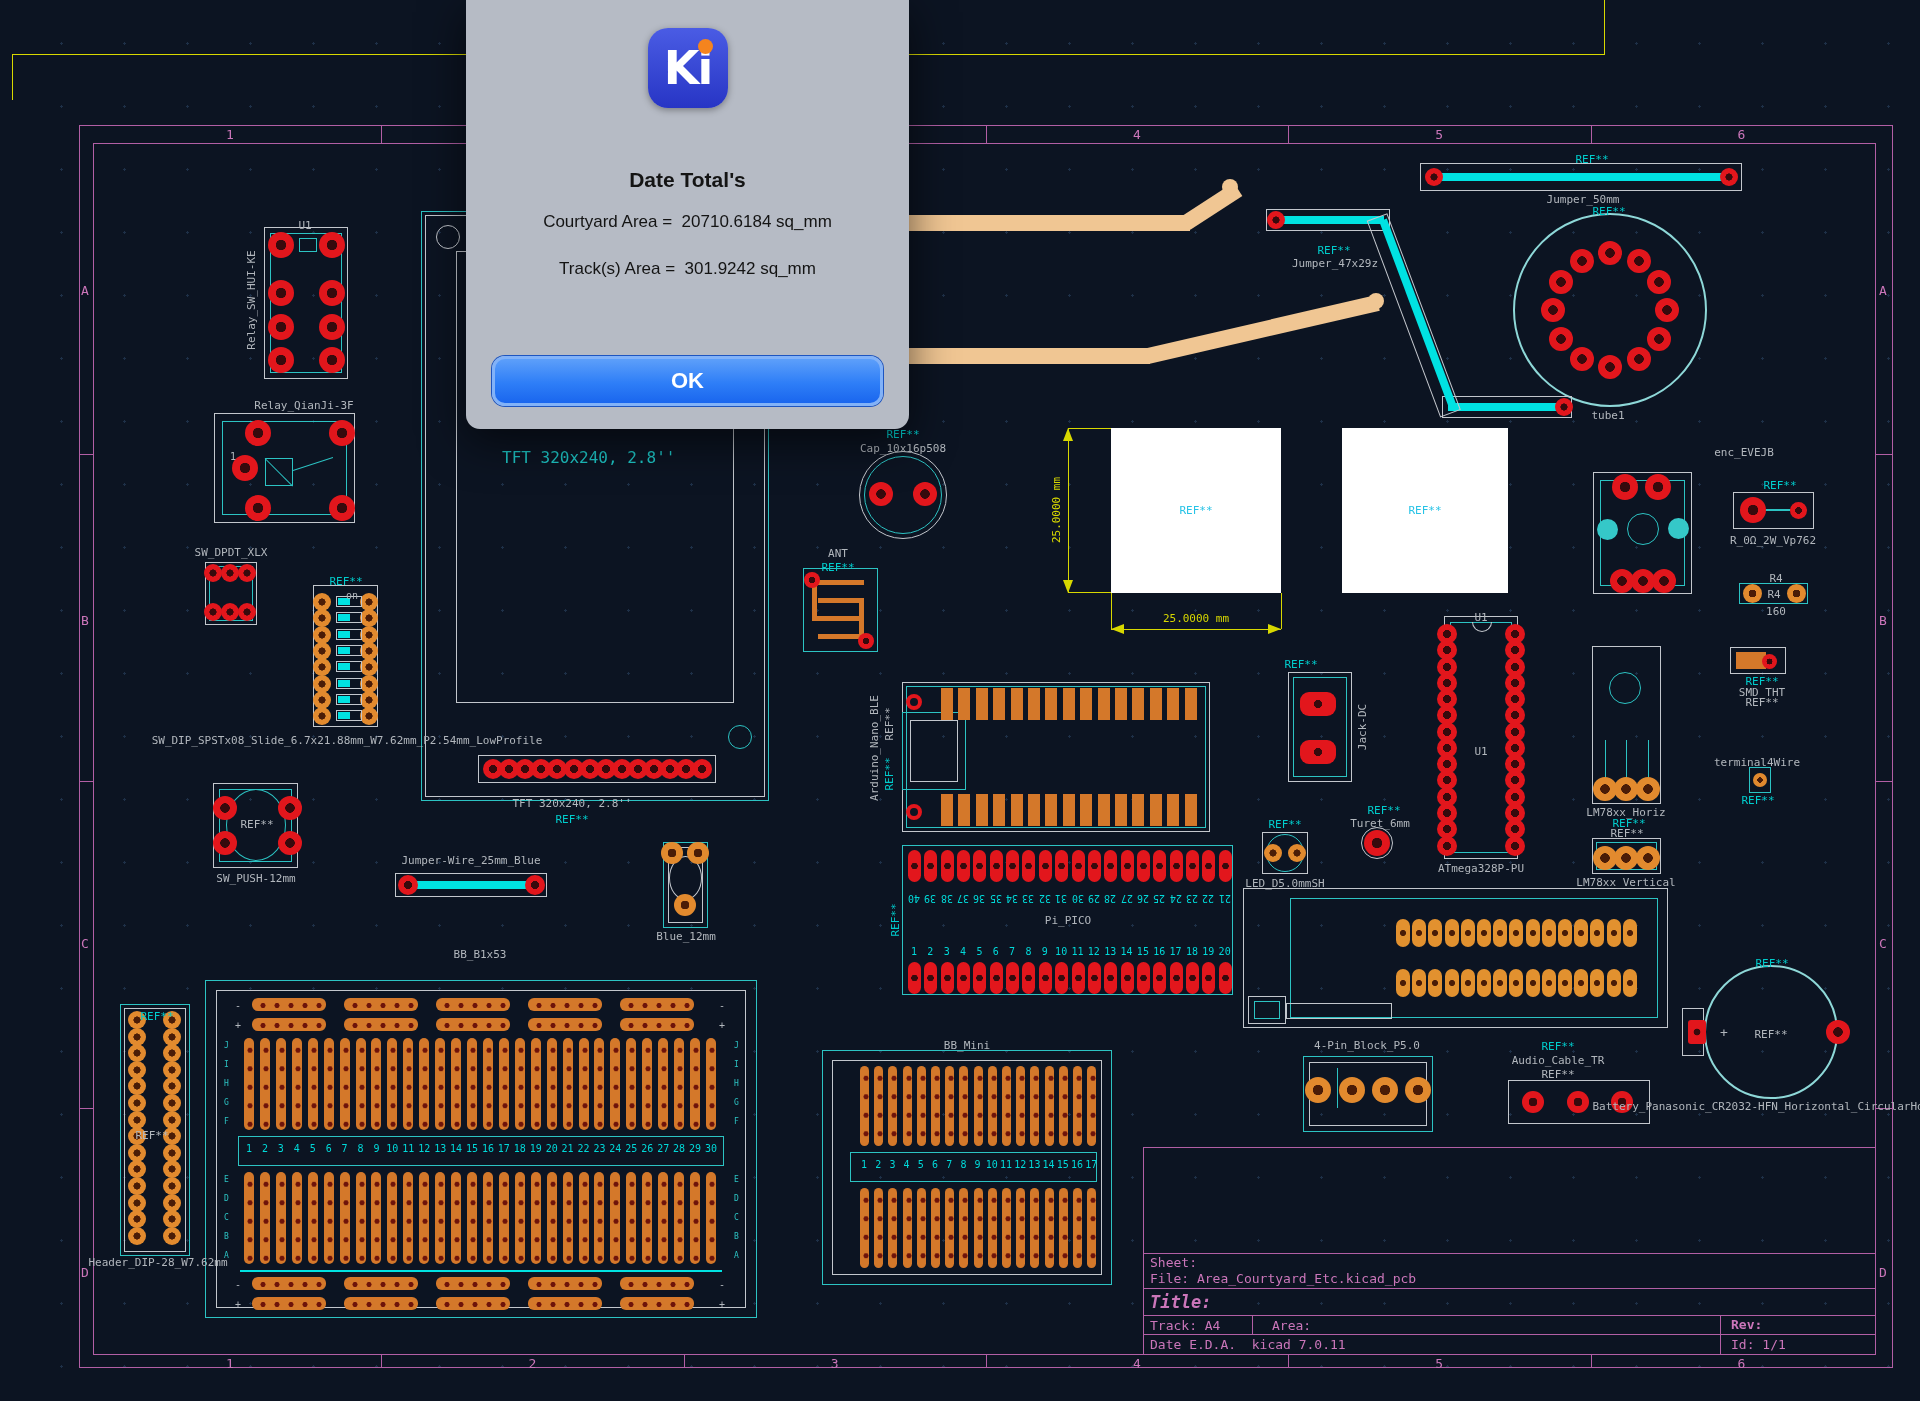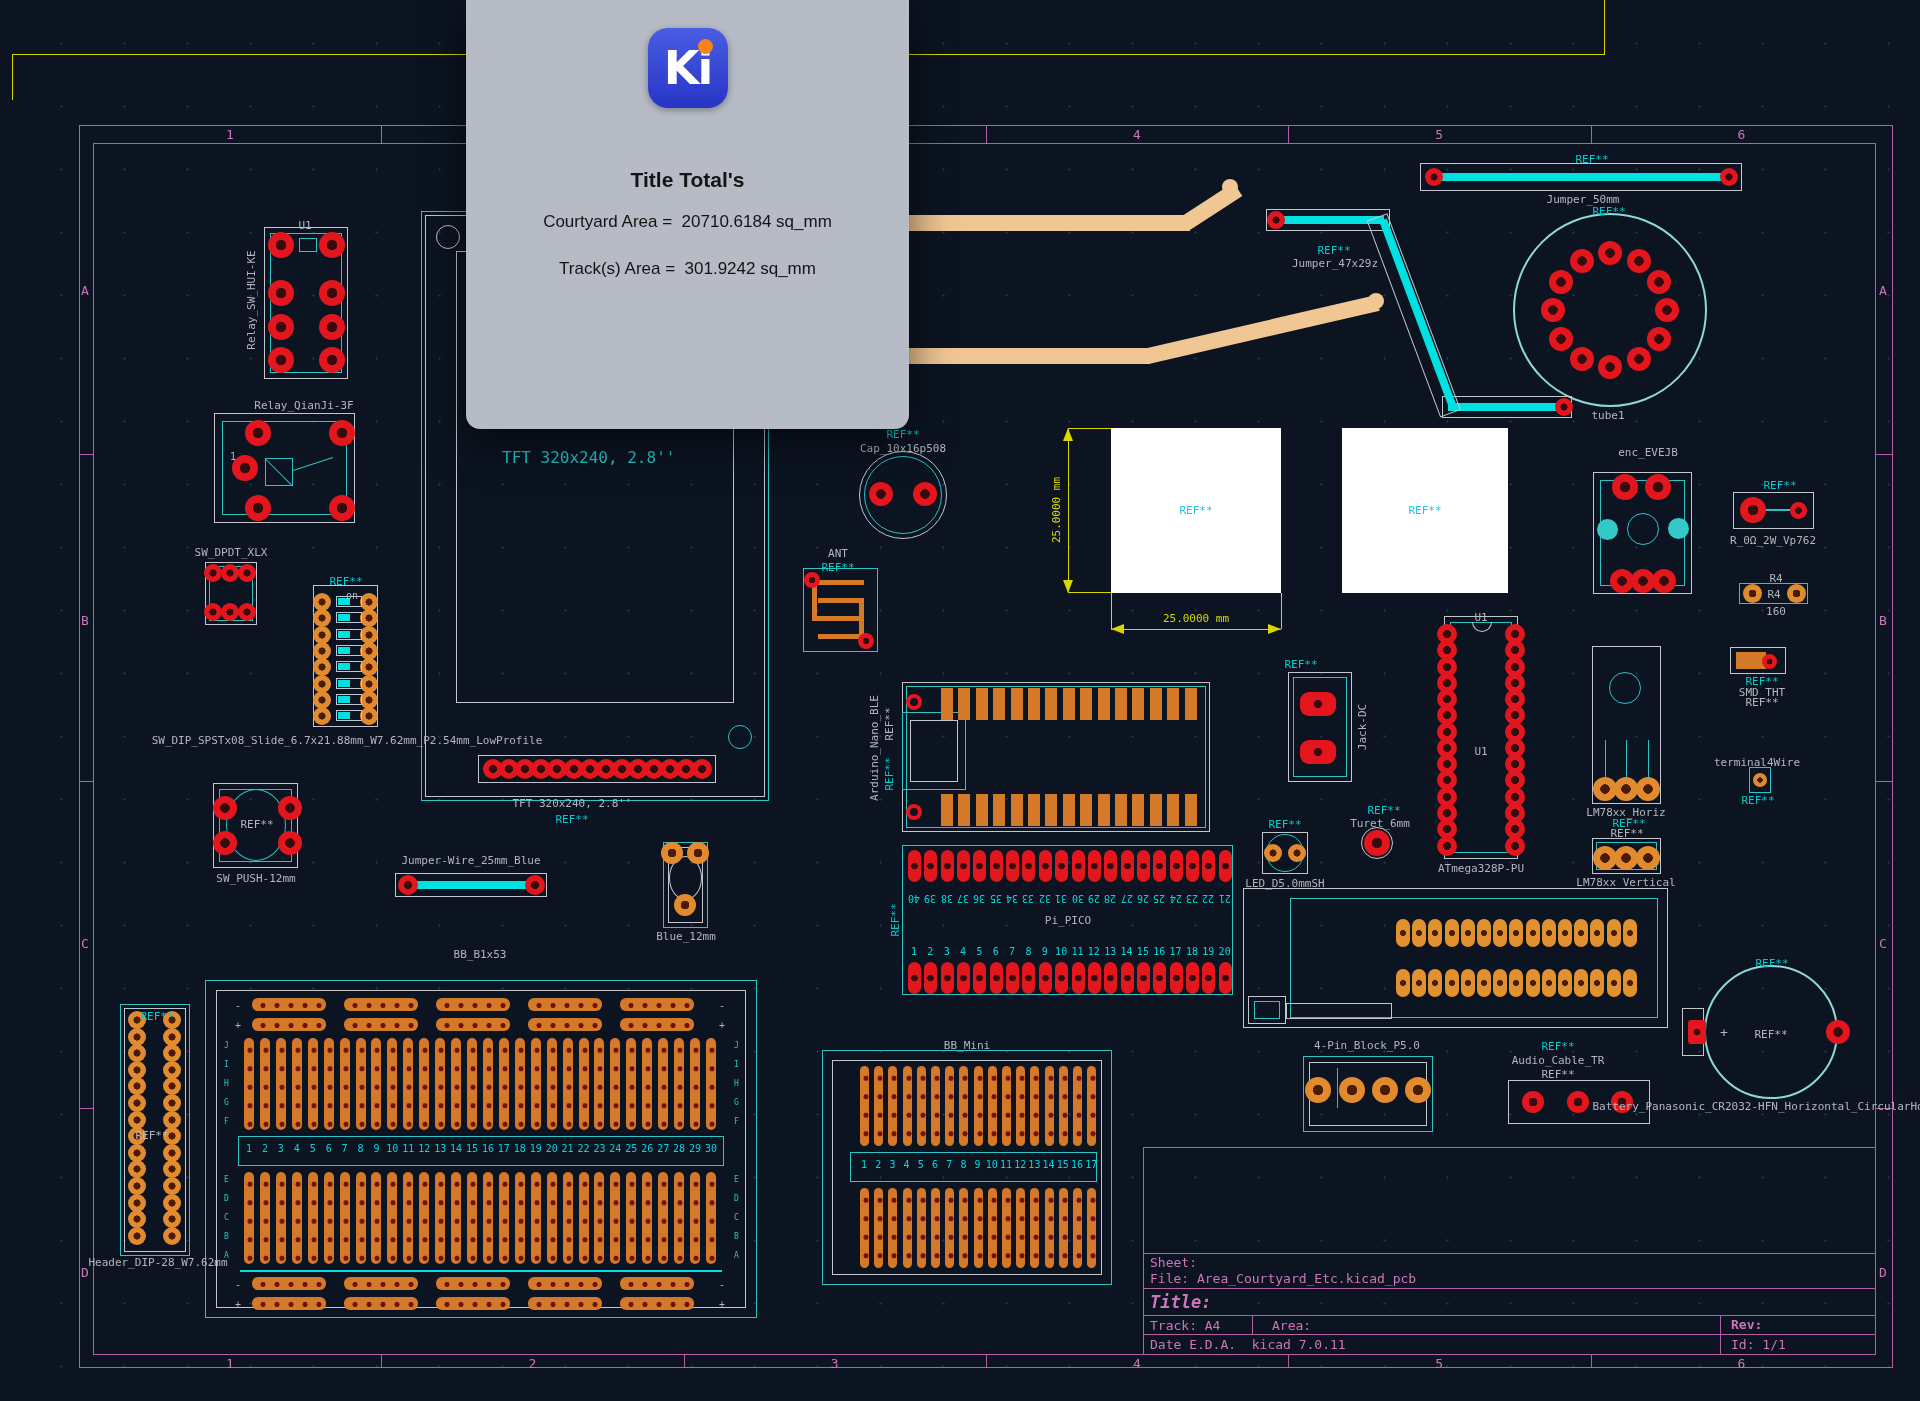--- a/index.html
+++ b/index.html
@@ -113,21 +113,21 @@
   <div class="lbl c" style="left:1367px;top:1040px">4-Pin_Block_P5.0</div>
   <div class="lbl c teal" style="left:1558px;top:1041px">REF**</div>
   <div class="lbl c" style="left:1558px;top:1055px">Audio_Cable_TR</div>
   <div class="lbl c" style="left:1558px;top:1069px">REF**</div>
   <div class="lbl c teal" style="left:1772px;top:958px">REF**</div>
   <div class="lbl c" style="left:1771px;top:1029px">REF**</div>
   <div class="lbl c s13" style="left:1724px;top:1026px">+</div>
   <div class="lbl c" style="left:1768px;top:1101px">Battery_Panasonic_CR2032-HFN_Horizontal_CircularHoles</div>
   <div class="lbl c teal" style="left:1609px;top:206px">REF**</div>
   <div class="lbl c" style="left:1608px;top:410px">tube1</div>
-  <div class="lbl c" style="left:1648px;top:447px">enc_EVEJB</div>
+  <div class="lbl c" style="left:1744px;top:447px">enc_EVEJB</div>
   <div class="lbl c teal" style="left:1780px;top:480px">REF**</div>
   <div class="lbl c" style="left:1773px;top:535px">R_0Ω_2W_Vp762</div>
   <div class="lbl c" style="left:1776px;top:573px">R4</div>
   <div class="lbl c" style="left:1774px;top:589px">R4</div>
   <div class="lbl c" style="left:1776px;top:606px">160</div>
   <div class="lbl c teal" style="left:1762px;top:676px">REF**</div>
   <div class="lbl c" style="left:1762px;top:687px">SMD_THT</div>
   <div class="lbl c" style="left:1762px;top:697px">REF**</div>
   <div class="lbl c" style="left:1757px;top:757px">terminal4Wire</div>
   <div class="lbl c teal" style="left:1758px;top:795px">REF**</div>
@@ -822,16 +822,17 @@
     <div class="vbar" style="left: 1087.2px; top: 1066px; width: 9px; height: 80px;"></div>
     <div class="vbar" style="left: 1087.2px; top: 1188px; width: 9px; height: 80px;"></div>
     <div class="lbl c cyn s10" style="left: 1091.2px; top: 1160px;">17</div>
   </div>
 
 <div class="dialog">
   <div class="klogo">
     <span class="ktext">Ki</span>
     <span class="kdot"></span>
   </div>
-  <div class="dtitle">Title Total's</div>
+  <div class="dtitle">Date Total's</div>
   <div class="dline" style="top:212px">Courtyard Area =  20710.6184 sq_mm</div>
   <div class="dline" style="top:259px">Track(s) Area =  301.9242 sq_mm</div>
+  <button class="okbtn">OK</button>
 </div>
 
 </body></html>

